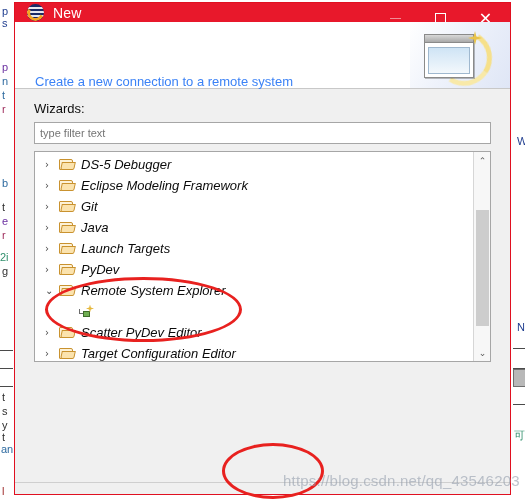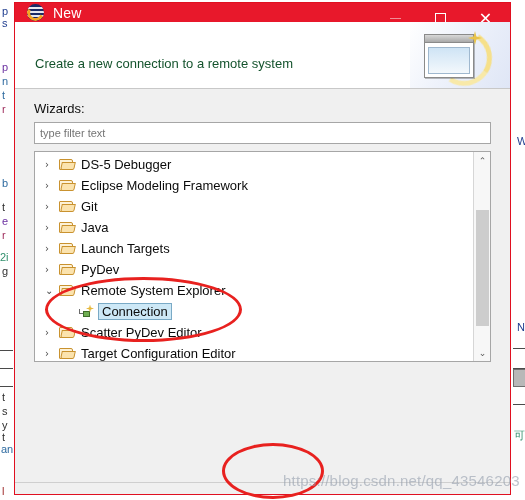--- a/index.html
+++ b/index.html
@@ -131,23 +131,23 @@
   }
   #header-title {
     position: absolute;
     left: 16px; top: 12px;
     font-size: 14px;
     font-weight: bold;
     color: #0d0d0d;
   }
   #header-desc {
     position: absolute;
-    left: 20px; top: 34px;
+    left: 20px; top: 52px;
     font-size: 13px;
-    color: #14532d;
+    color: #3b82f6;
   }
   #banner {
     position: absolute;
     right: 0; top: 0;
     width: 100px; height: 66px;
     background: linear-gradient(120deg,#ffffff 0%, #eef2fb 45%, #dfe6f6 100%);
     overflow: hidden;
   }
   #banner-win {
     position: absolute;
@@ -305,20 +305,21 @@
     position: absolute;
     left: 7px; top: 0px;
     width: 8px; height: 8px;
     background: #e6b93f;
     clip-path: polygon(50% 0%, 61% 39%, 100% 50%, 61% 61%, 50% 100%, 39% 61%, 0% 50%, 39% 39%);
   }
   .tree-label {
     font-size: 13px;
     color: #0b0b0b;
     white-space: nowrap;
+    font-style: italic;
   }
   .tree-row.selected .tree-label {
     background: #cde8f6;
     border: 1px solid #7aaac6;
     padding: 0 3px;
     margin: -1px -3px;
   }
   .tree-row.child { padding-left: 44px; }
 
   
@@ -496,21 +497,20 @@
             <span class="folder-icon"></span>
             <span class="tree-label">Remote System Explorer</span>
           </div>
           <div class="tree-row child selected">
             <span class="conn-icon">
               <span class="cstem2"></span>
               <span class="cstem"></span>
               <span class="cbox"></span>
               <span class="cspark"></span>
             </span>
-            <span class="tree-label">Connection</span>
           </div>
           <div class="tree-row">
             <span class="arrow">›</span>
             <span class="folder-icon"></span>
             <span class="tree-label">Scatter PyDev Editor</span>
           </div>
           <div class="tree-row">
             <span class="arrow">›</span>
             <span class="folder-icon"></span>
             <span class="tree-label">Target Configuration Editor</span>

